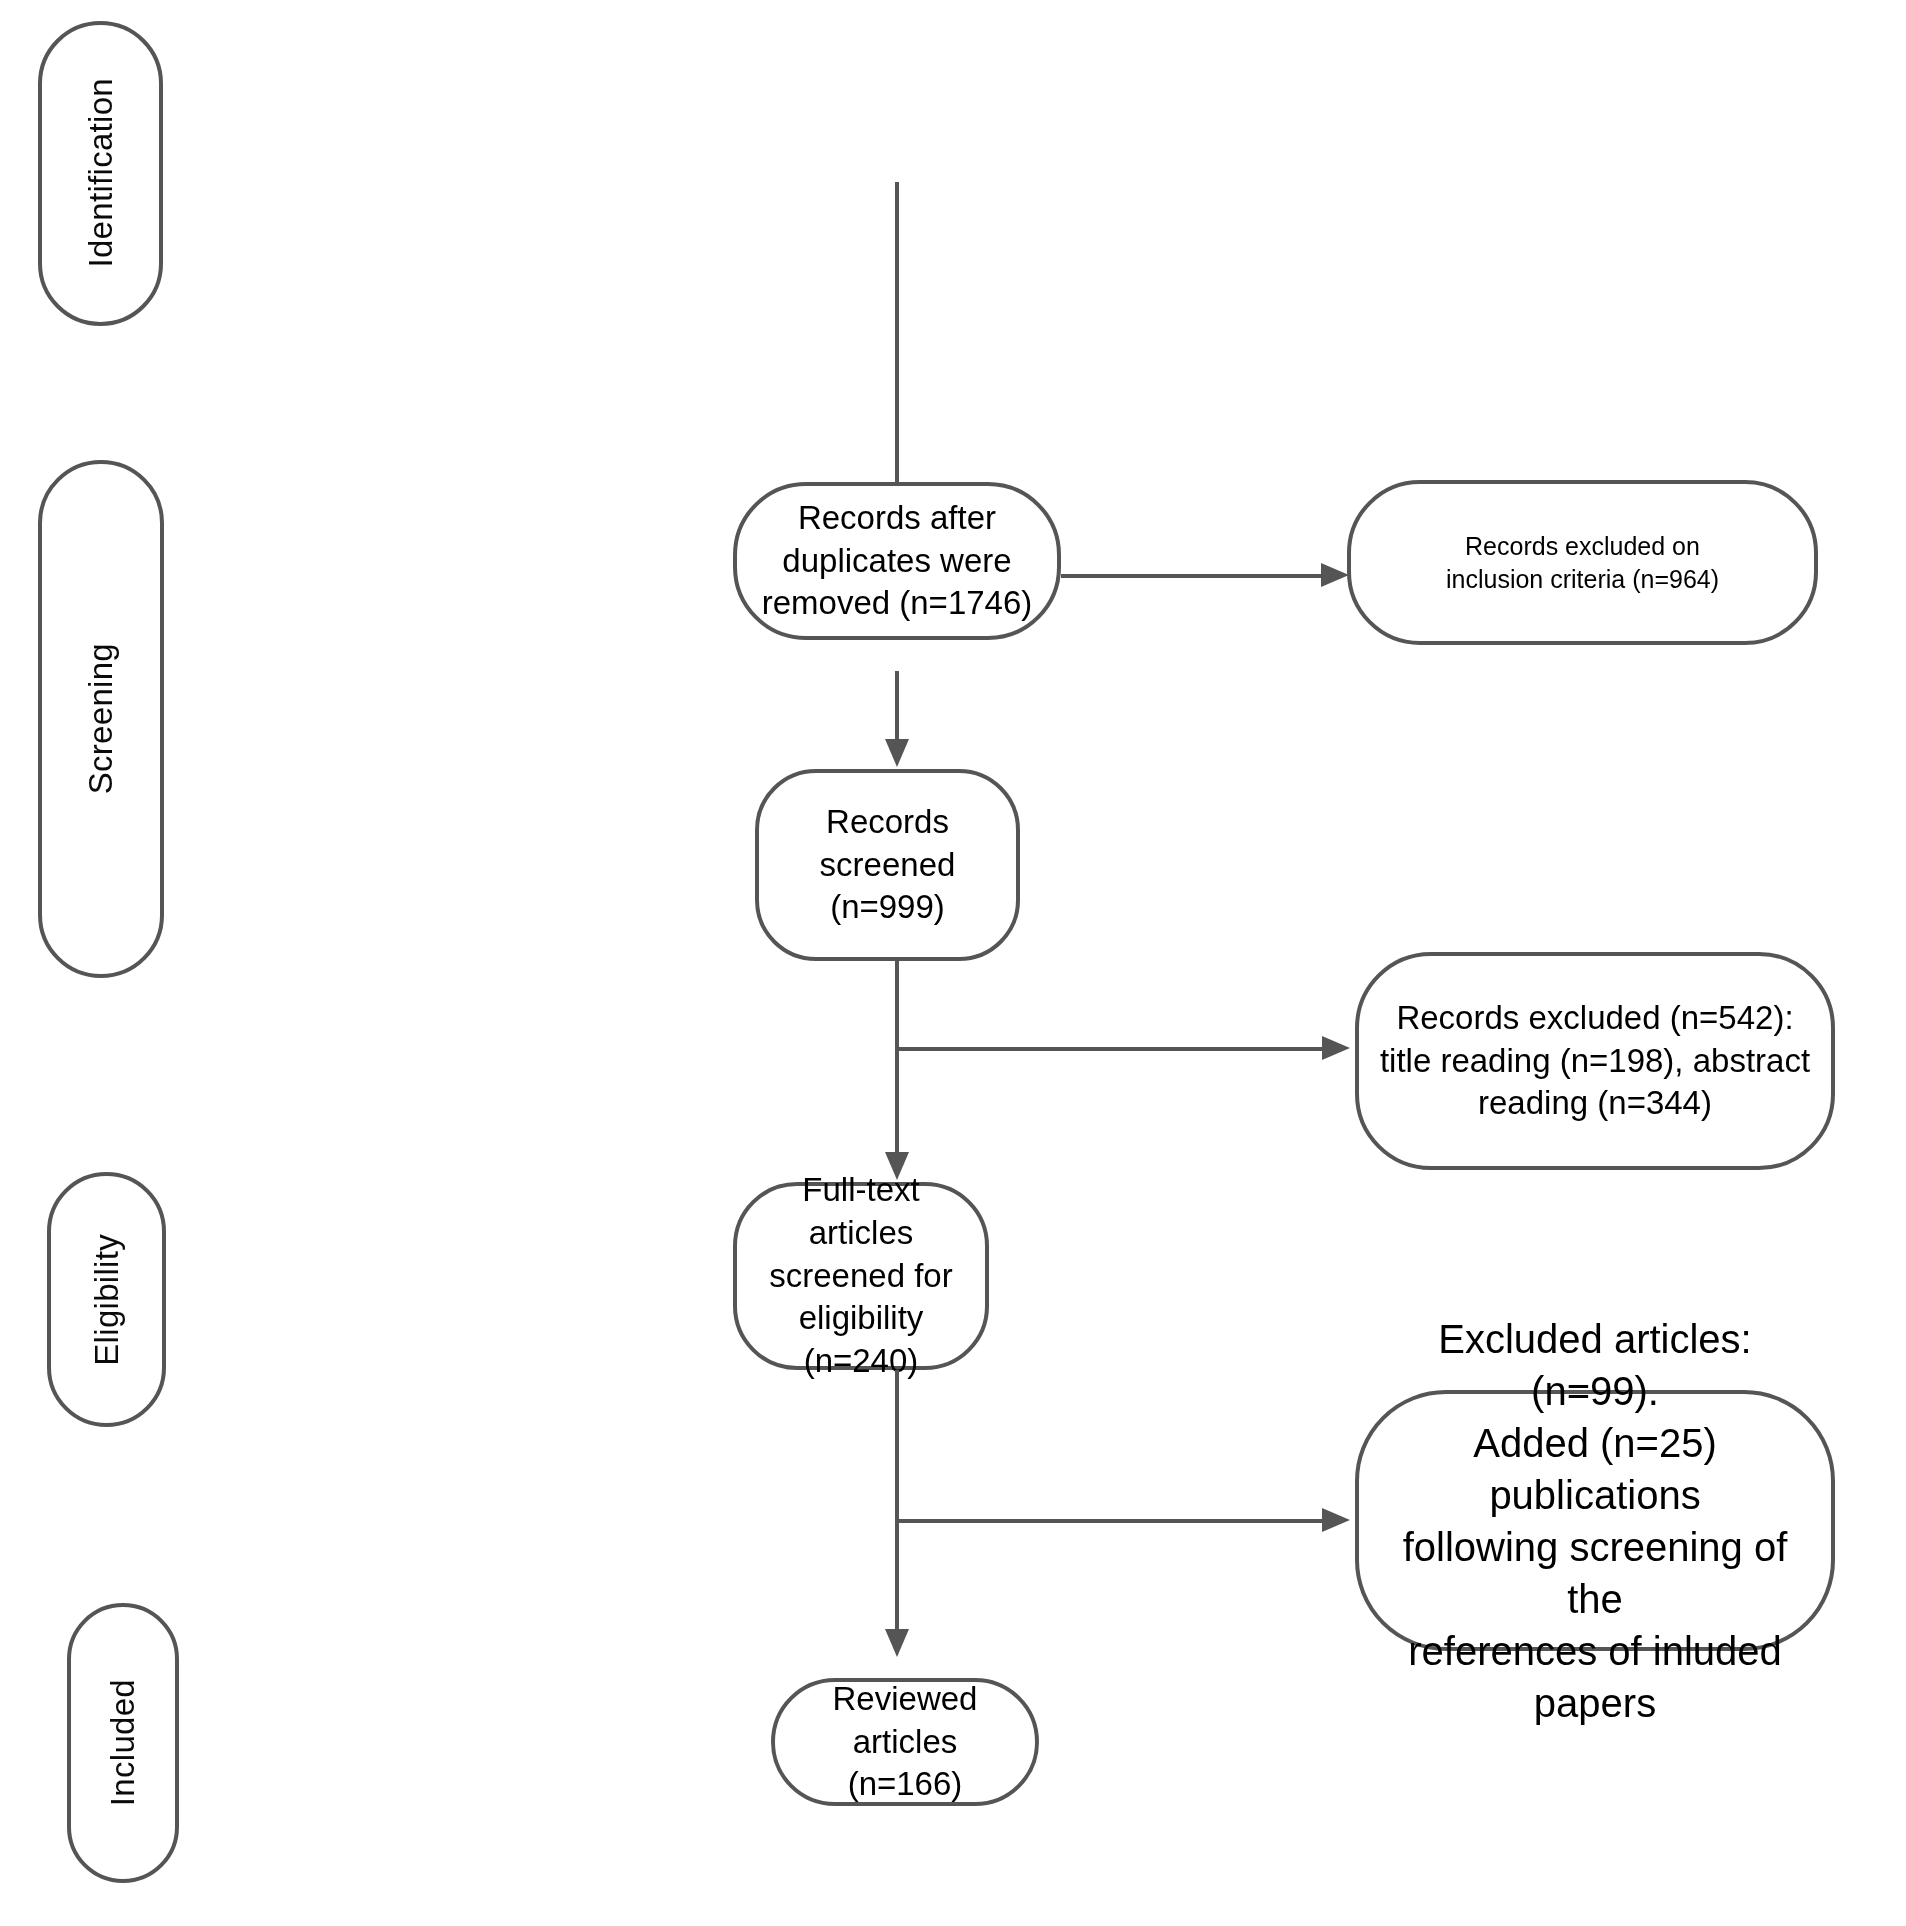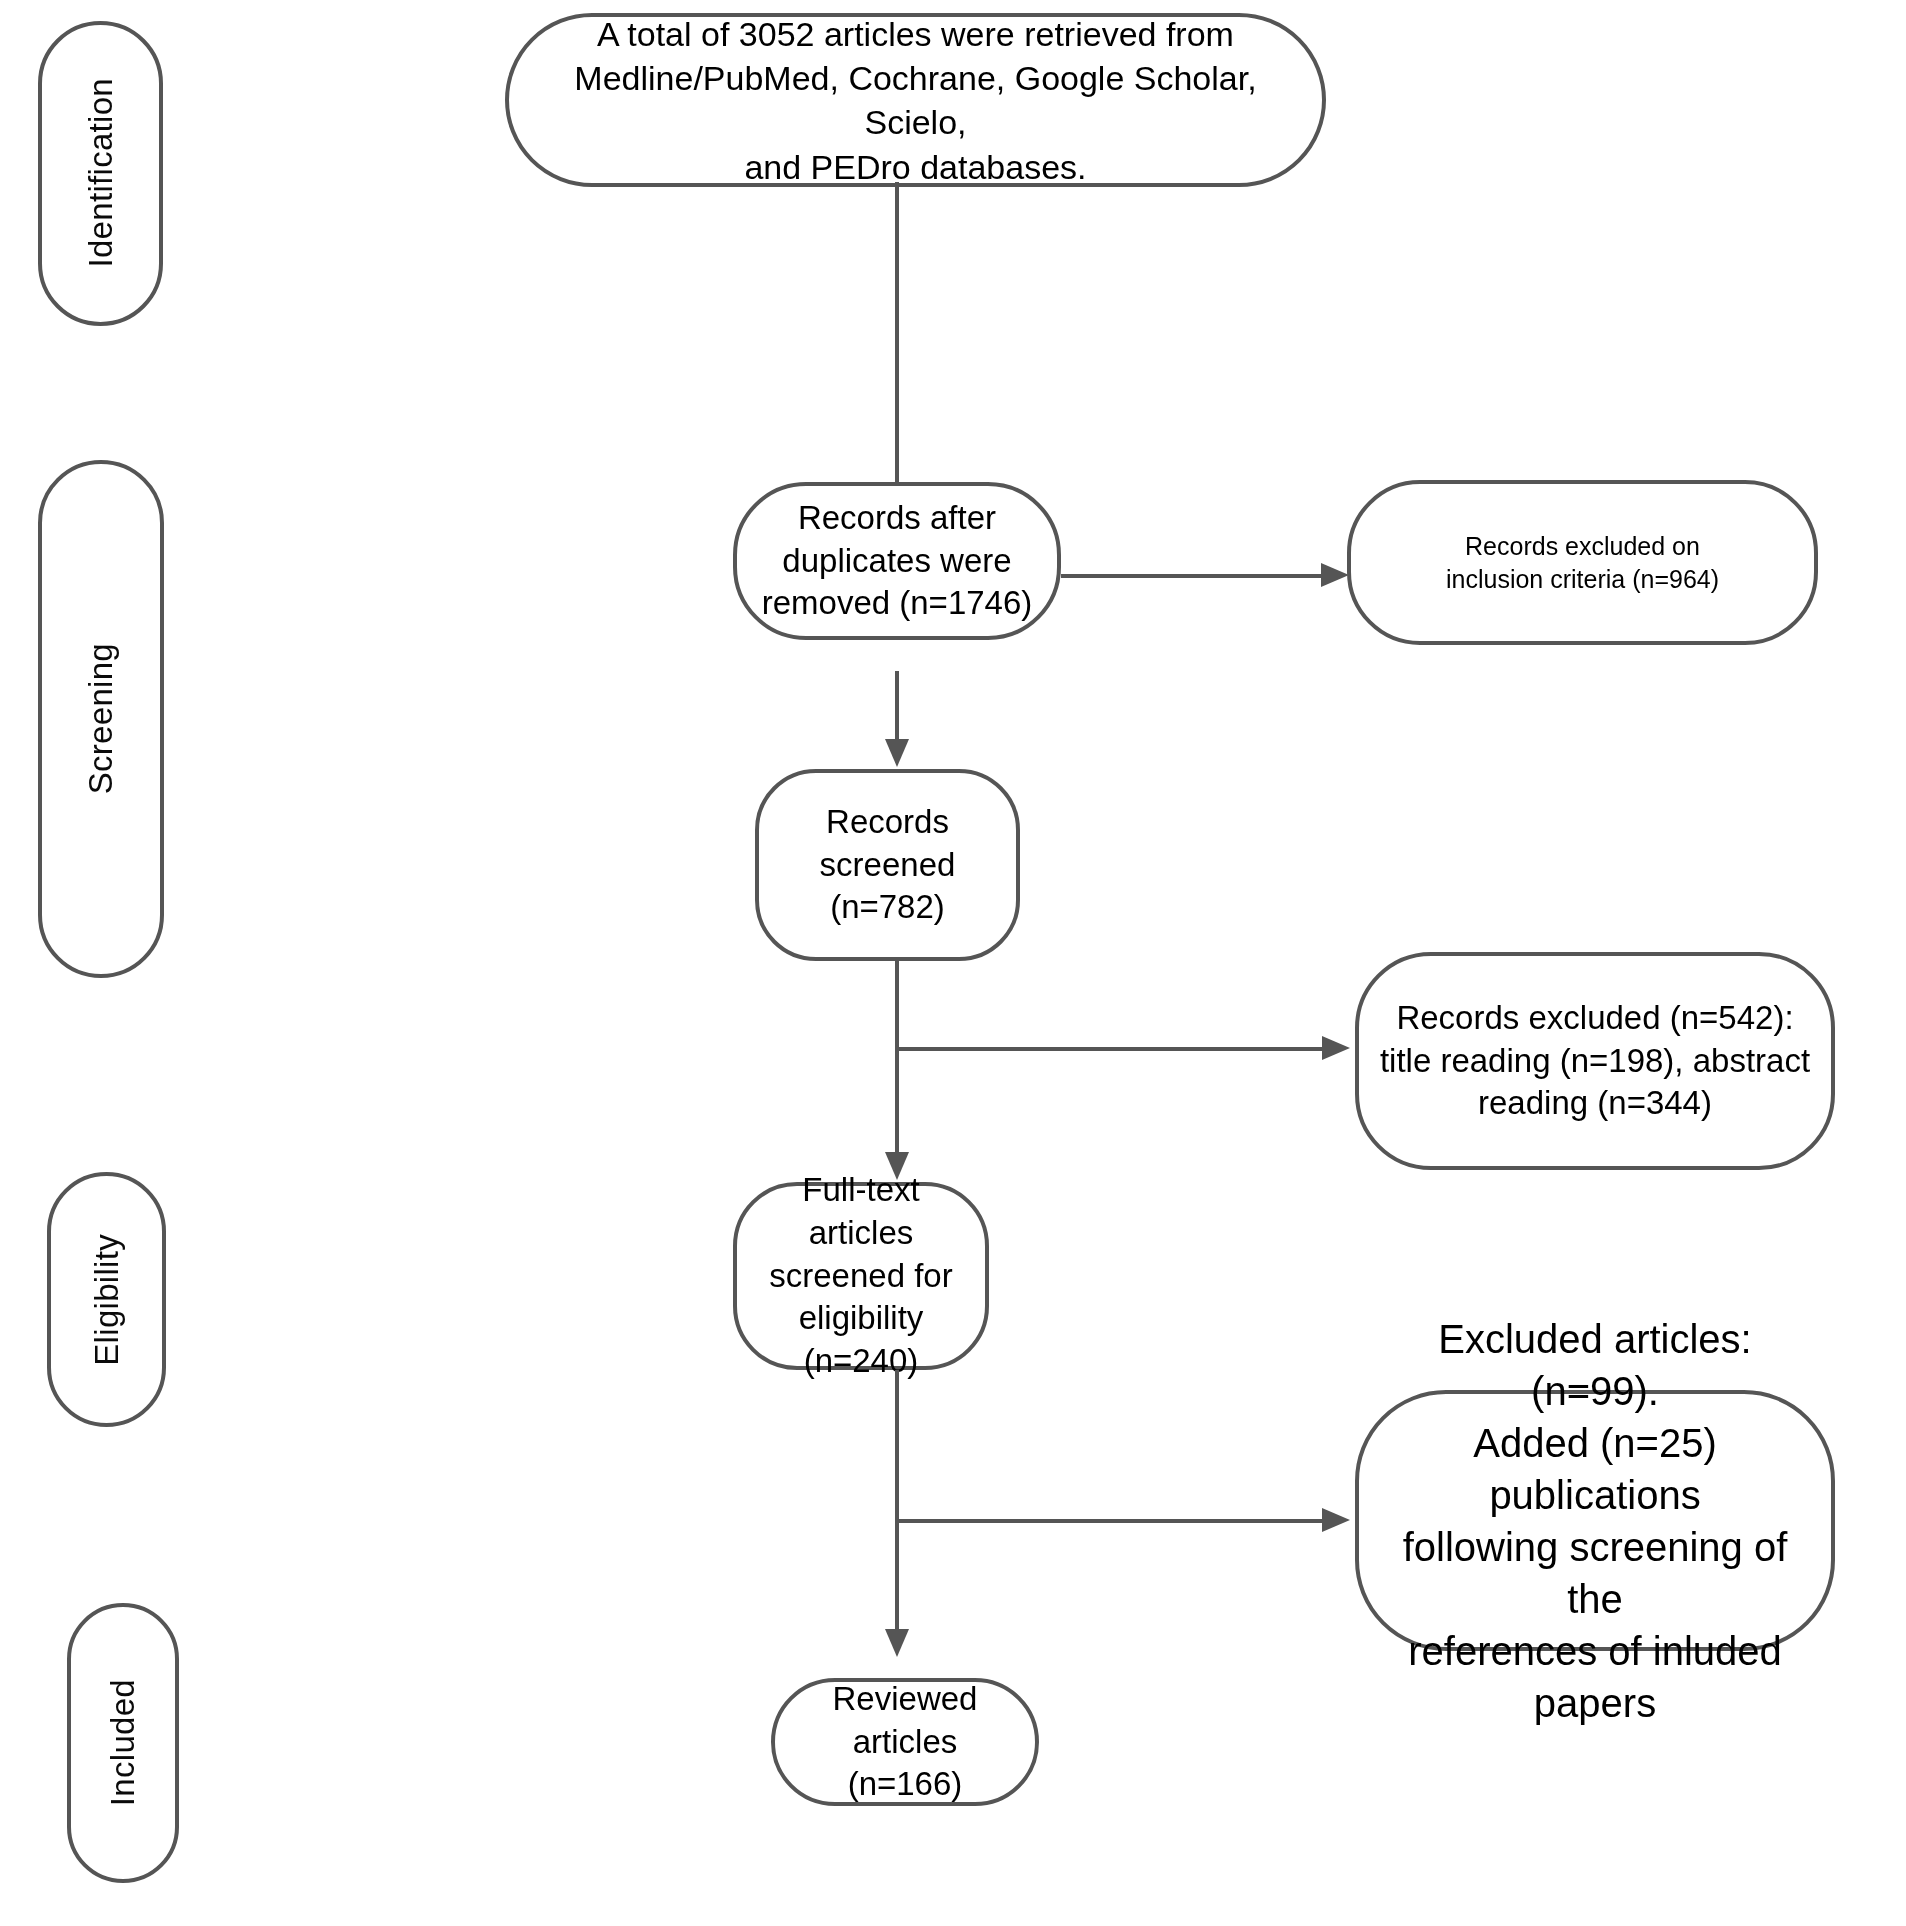--- a/index.html
+++ b/index.html
@@ -99,25 +99,20 @@
   </div>
 
   <div class="stage-label" style="left:47px; top:1172px; width:119px; height:255px; border-radius:60px;">
     <span class="vtxt">Eligibility</span>
   </div>
 
   <div class="stage-label" style="left:67px; top:1603px; width:112px; height:280px; border-radius:56px;">
     <span class="vtxt">Included</span>
   </div>
 
-  <div class="node" style="left:505px; top:13.4px; width:821px; height:174px; border-radius:87px; font-size:34px;">
-    <span class="txt">A total of 3052 articles were retrieved from
-Medline/PubMed, Cochrane, Google Scholar, Scielo,
-and PEDro databases.</span>
-  </div>
 
   <div class="vline" style="left:895px; top:182px; height:304px;"></div>
 
   <div class="node" style="left:733px; top:482px; width:328px; height:158px; border-radius:73px; font-size:33px;">
     <span class="txt">Records after
 duplicates were
 removed (n=1746)</span>
   </div>
 
   <div class="hline" style="left:1061px; top:574px; width:261px;"></div>
@@ -127,21 +122,21 @@
     <span class="txt">Records excluded on
 inclusion criteria (n=964)</span>
   </div>
 
   <div class="vline" style="left:895px; top:671px; height:79px;"></div>
   <div class="arrow-down" style="left:885px; top:739px;"></div>
 
   <div class="node" style="left:755px; top:769px; width:265px; height:192px; border-radius:61px; font-size:33px;">
     <span class="txt">Records
 screened
-(n=782)</span>
+(n=999)</span>
   </div>
 
   <div class="vline" style="left:895px; top:961px; height:214px;"></div>
   <div class="hline" style="left:895px; top:1047px; width:429px;"></div>
   <div class="arrow-right" style="left:1322px; top:1036px;"></div>
 
   <div class="node" style="left:1355px; top:952px; width:480px; height:218px; border-radius:76px; font-size:33px;">
     <span class="txt">Records excluded (n=542):
 title reading (n=198), abstract
 reading (n=344)</span>

